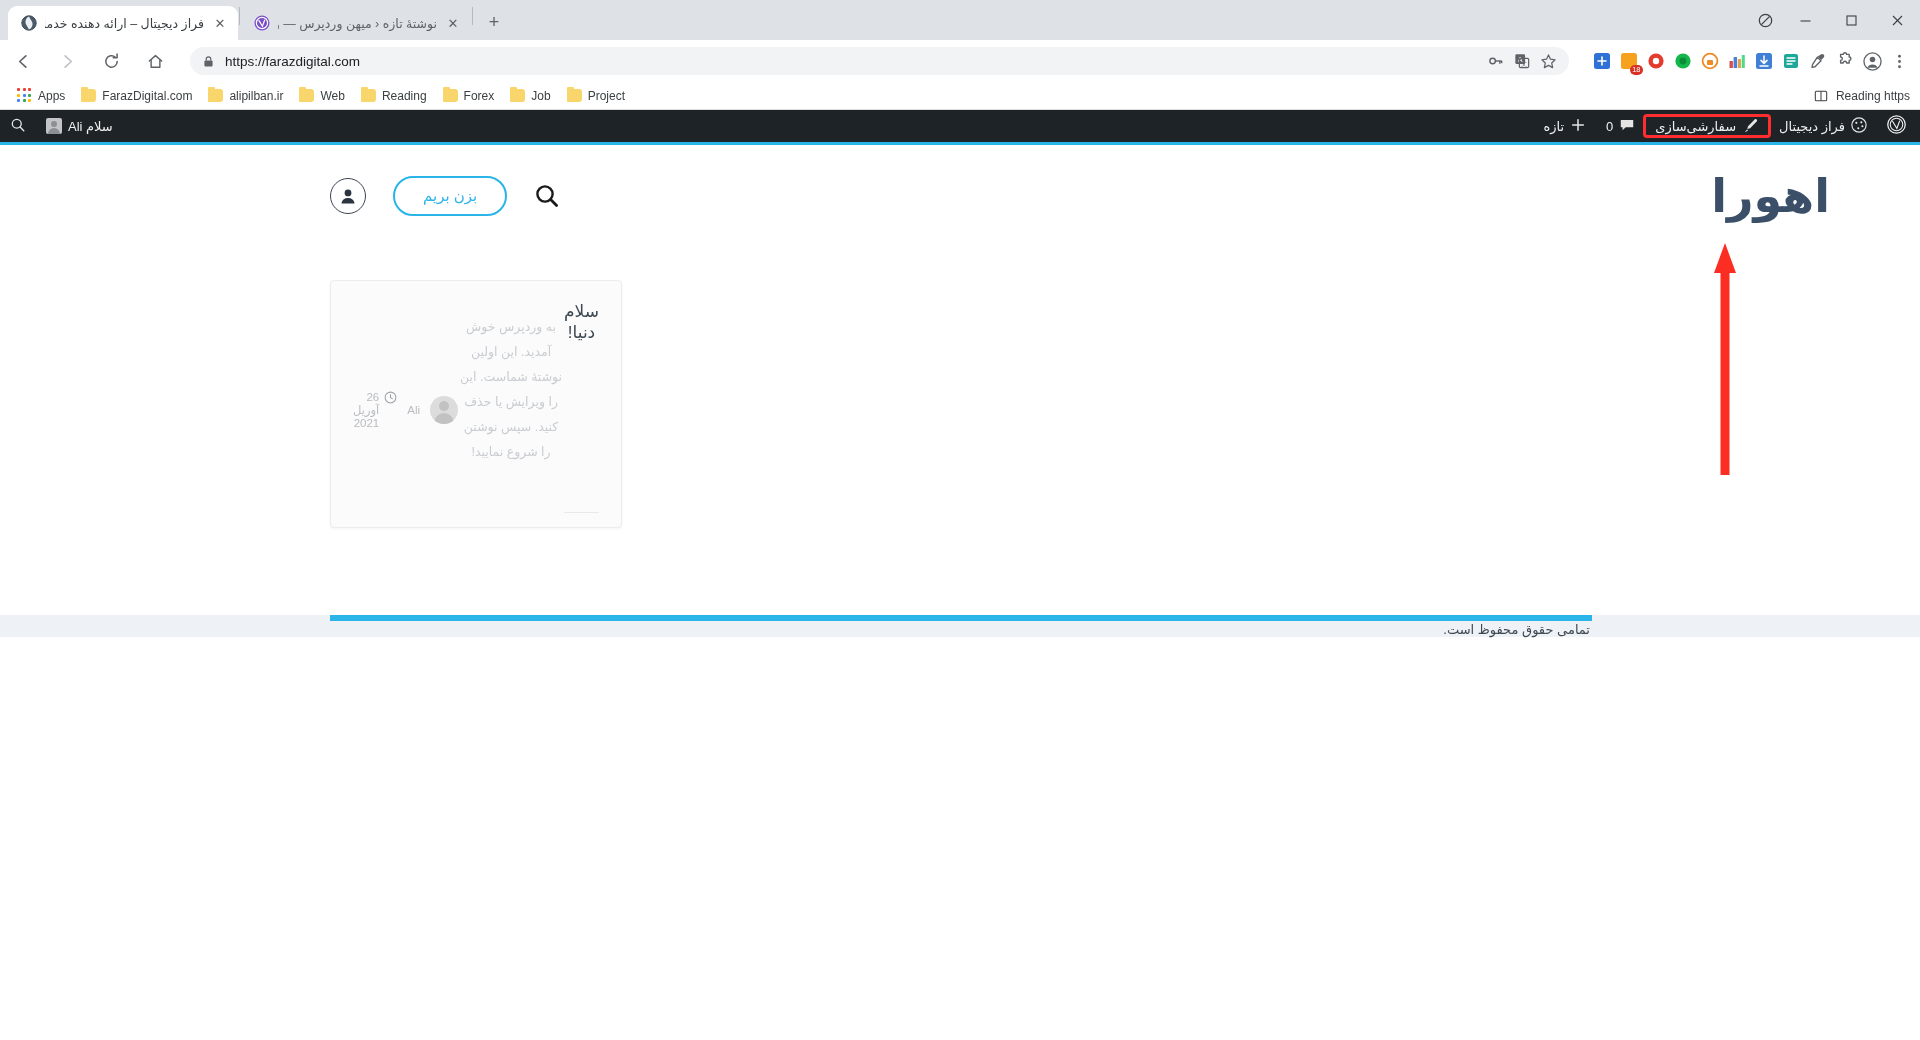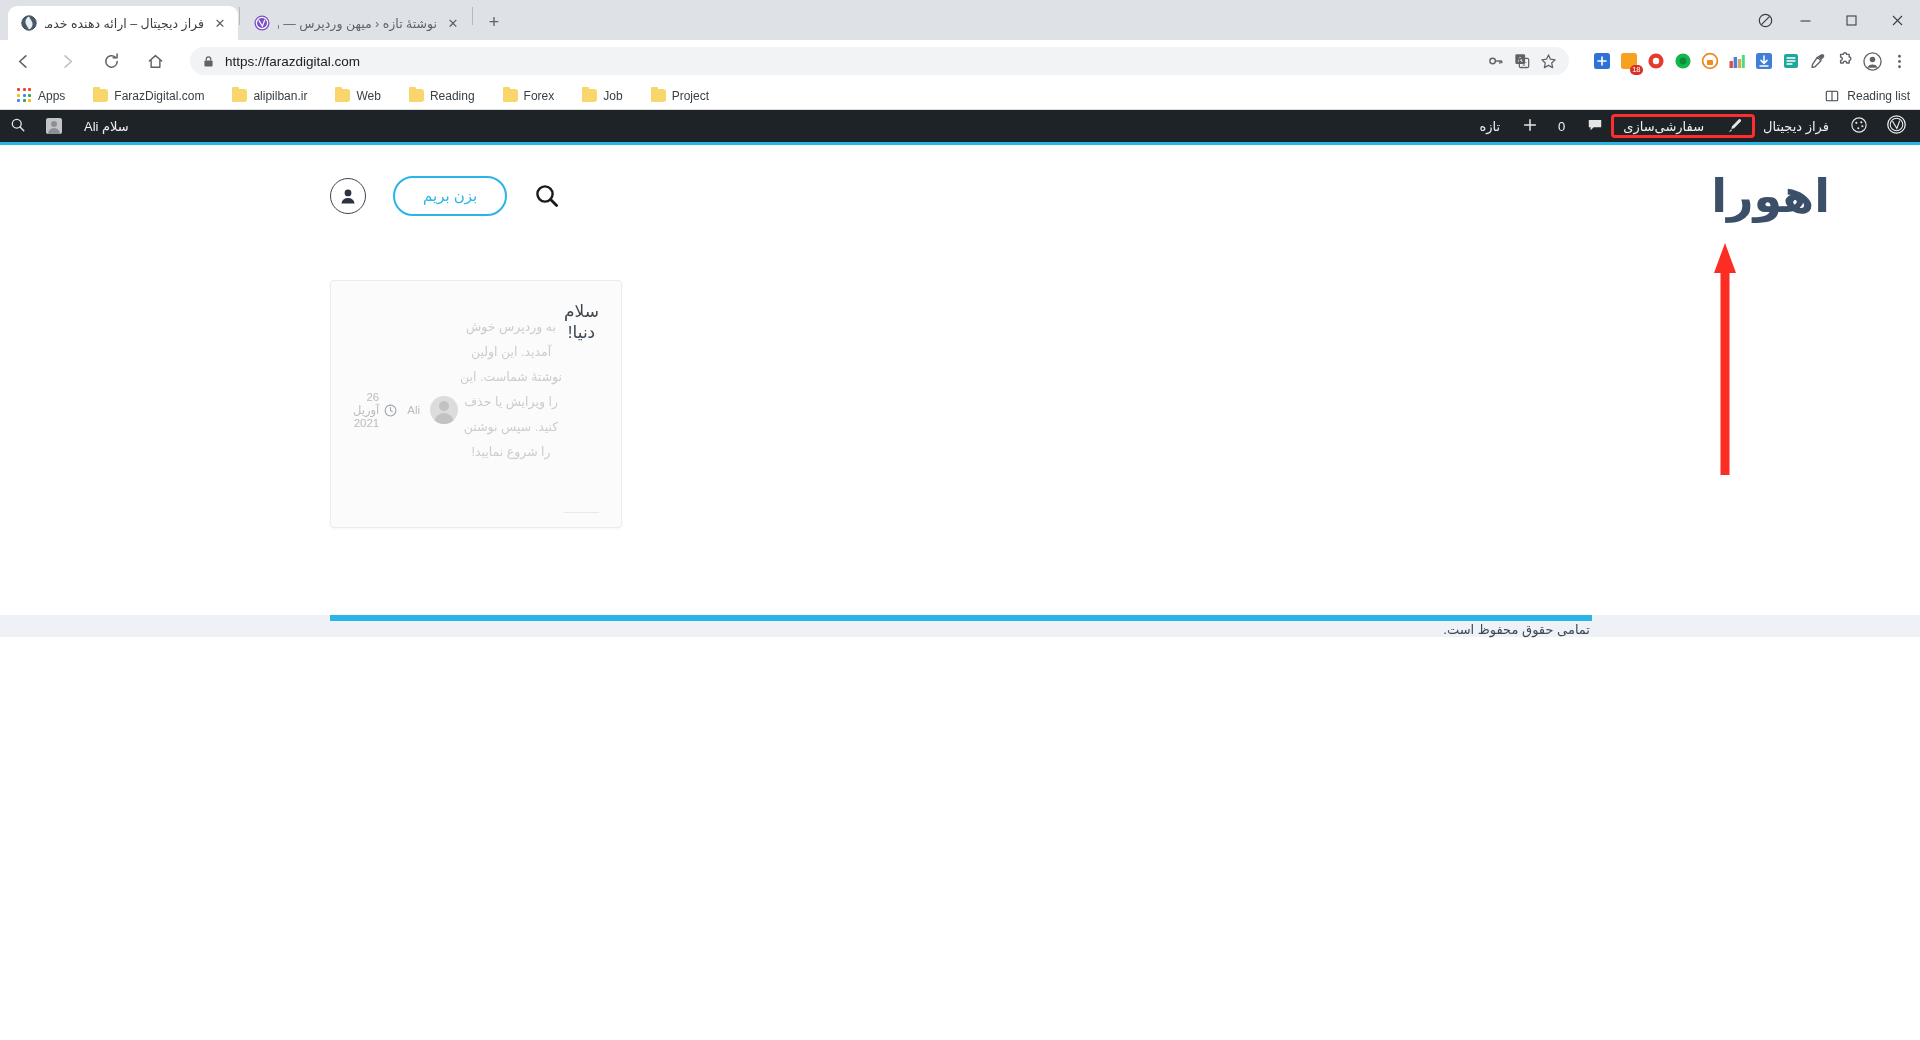--- a/index.html
+++ b/index.html
@@ -133,21 +133,21 @@
 
   
   .bookmarks {
     height: 28px;
     background: #ffffff;
     border-bottom: 1px solid #dadce0;
     display: flex;
     align-items: center;
     direction: ltr;
     padding: 0 10px;
-    gap: 14px;
+    gap: 2px;
     position: relative;
   }
   .bm {
     display:flex; align-items:center; gap:6px;
     padding: 3px 7px;
     font-size: 12px;
     color: #3c4043;
     border-radius: 4px;
     white-space: nowrap;
   }
@@ -182,21 +182,21 @@
     align-items: center;
     justify-content: space-between;
     font-size: 13px;
     direction: rtl;
     padding: 0 4px 0 0;
     position: relative;
     z-index: 5;
   }
   .wpbar-right, .wpbar-left { display:flex; align-items:center; height:32px; }
   .wp-item {
-    display:flex; align-items:center; gap:22px;
+    display:flex; align-items:center; gap:6px;
     padding: 0 10px; height: 20px; color:#f0f0f1; font-size:13px;
     white-space: nowrap;
   }
   .wp-logo { font-size: 18px; line-height:1; }
   .wp-item .dash { font-size: 15px; line-height:1; opacity:.95; }
   .wp-highlight {
     outline: 3px solid #ff2d2d;
     outline-offset: -1px;
     border-radius: 2px;
   }
@@ -296,21 +296,21 @@
     direction: rtl;
     padding-top: 6px;
   }
   .meta-avatar {
     width: 28px; height: 28px; border-radius:50%;
     background:#dcdcdc; position:relative; overflow:hidden; flex:0 0 28px;
   }
   .meta-avatar:before{content:"";position:absolute;left:9px;top:5px;width:10px;height:10px;border-radius:50%;background:#c2c2c2;}
   .meta-avatar:after{content:"";position:absolute;left:4px;top:17px;width:20px;height:14px;border-radius:10px 10px 0 0;background:#c2c2c2;}
   .meta-author { font-size: 11.5px; color:#b9bcc0;text-align:right; }
-  .meta-date { font-size: 11.5px; color:#b9bcc0; display:flex; align-items:center; gap:5px; }
+  .meta-date { font-size: 11.5px; color:#b9bcc0; display:flex; align-items:flex-start; gap:5px; }
   .clock-ico { color:#9aa0a6; display:inline-flex; }
 
   
   .site-footer { position: relative; }
   .footer-bar-wrap { height: 6px; background: #eef1f6; position: relative; }
   .footer-bar {
     position:absolute; left: 330px; top: 0; width: 1262px; height: 6px;
     background: #2ab4e8;
   }
   .footer-strip {
@@ -581,21 +581,21 @@
       <span>Project</span>
     </div>
 
     <div class="bookmarks-right">
       <span style="display:flex;">
         <svg width="14" height="14" viewBox="0 0 16 16">
             <rect x="1.5" y="2.5" width="13" height="11" rx="1.3" fill="none" stroke="#3c4043" stroke-width="1.2"></rect>
             <line x1="8" y1="2.5" x2="8" y2="13.5" stroke="#3c4043" stroke-width="1.2"></line>
           </svg>
       </span>
-      <span>Reading list</span>
+      <span>Reading https</span>
     </div>
   </div>
 
   <div class="page">
 
     <div class="wpadminbar">
       <div class="wpbar-right">
         <div class="wp-item">
           <span class="wp-logo">
             <svg width="19" height="19" viewBox="0 0 20 20">

